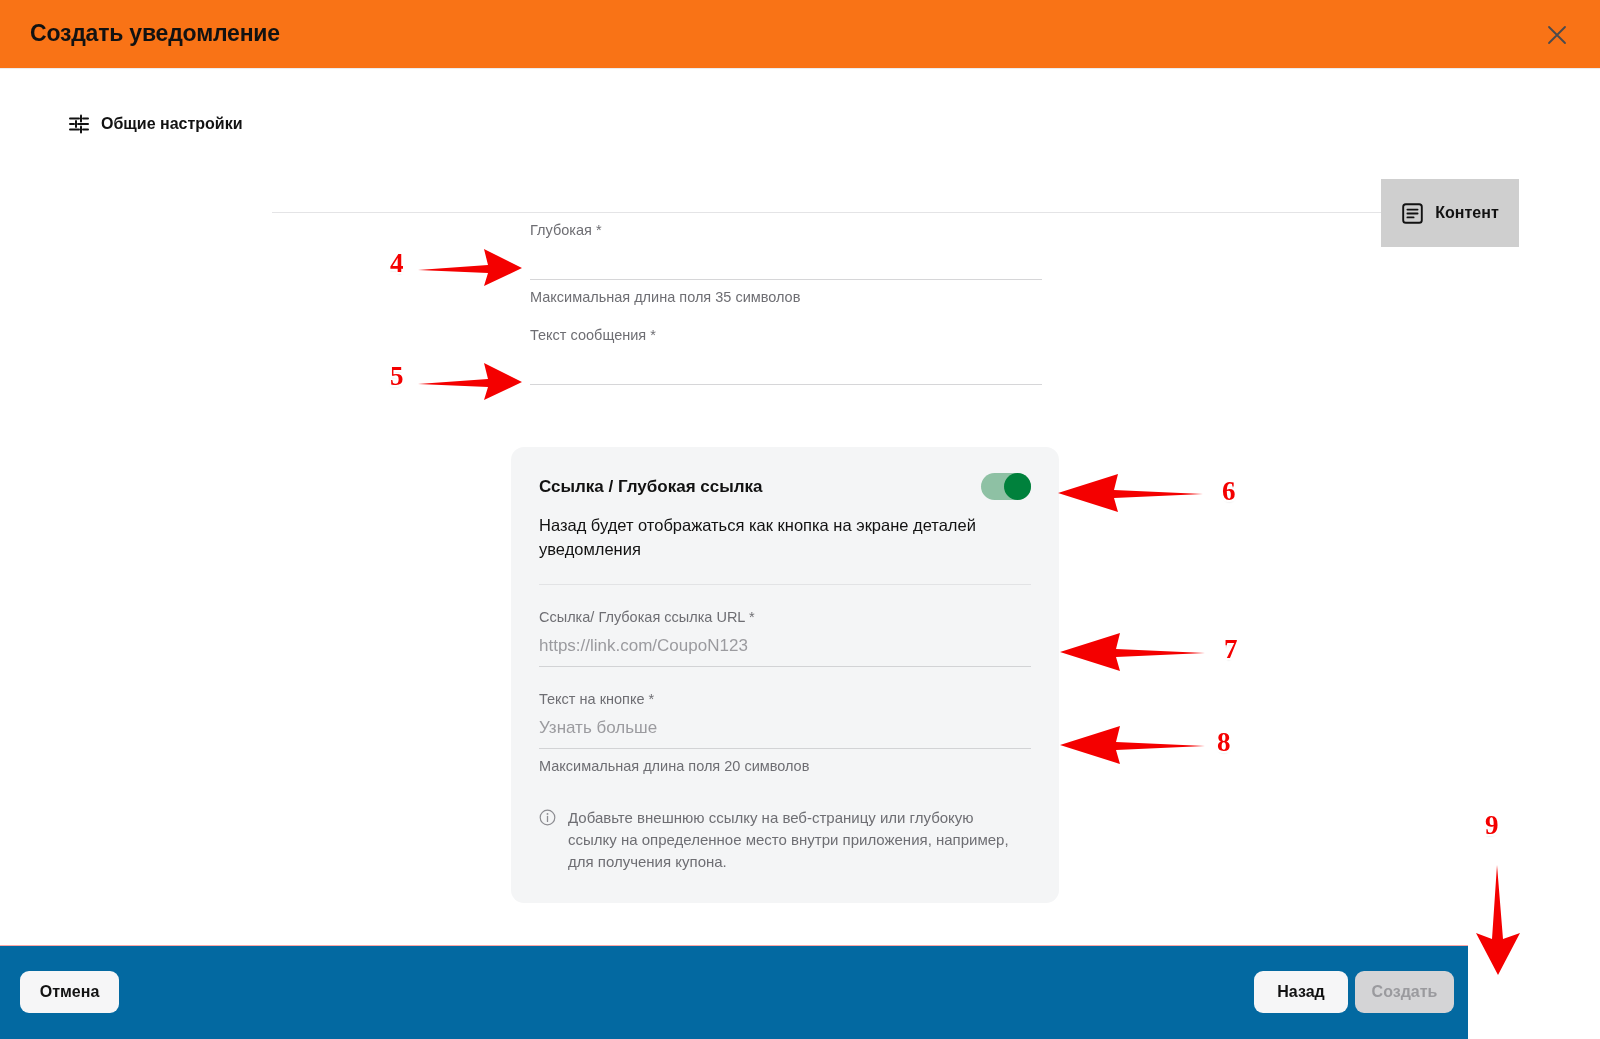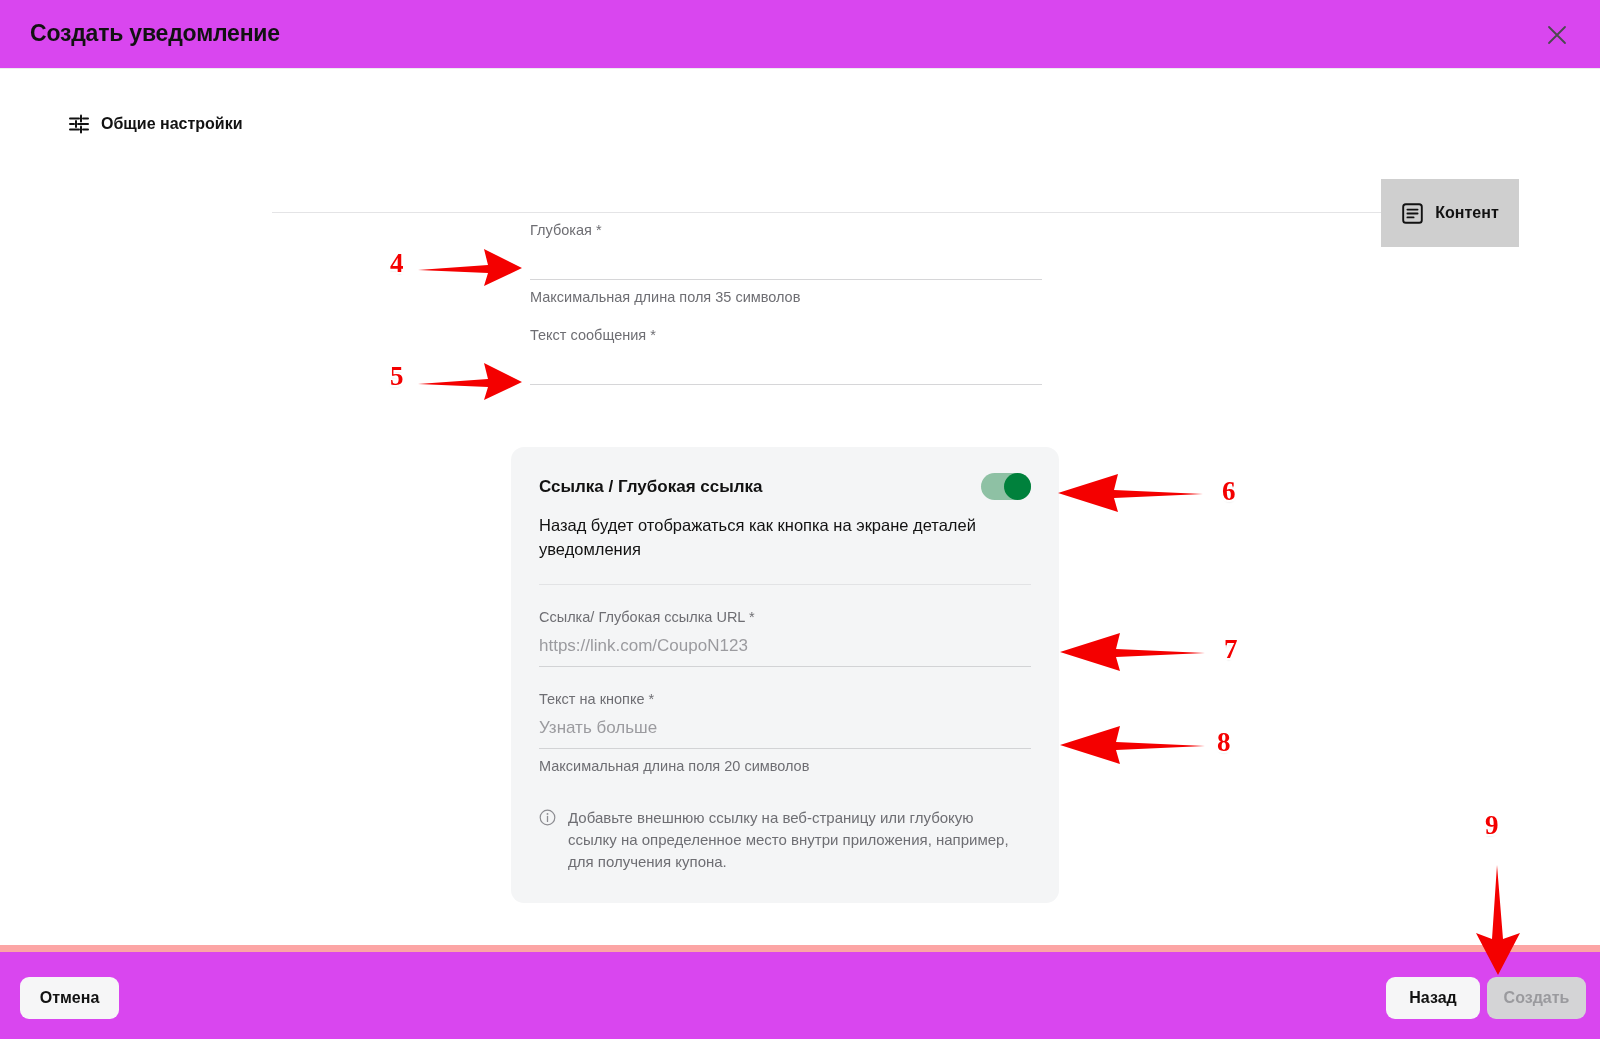--- a/index.html
+++ b/index.html
@@ -18,21 +18,21 @@
     height: 1039px;
     background: #ffffff;
   }
 
   
   .header {
     position: absolute;
     left: 0; top: 0;
     width: 1600px; height: 69px;
     border-bottom: 1px solid #ececee;
-    background: #d946ef;
+    background: #f97316;
   }
   .header-title {
     position: absolute;
     left: 30px; top: 20px;
     font-size: 23px;
     font-weight: bold;
     color: #121212;
     letter-spacing: -0.2px;
   }
   .close-btn {
@@ -182,23 +182,23 @@
     color: #6e6e73;
     line-height: 1.48;
     max-width: 450px;
   }
   .info-icon { flex: none; margin-top: 2px; }
 
   
   .footer {
     position: absolute;
     left: 0; bottom: 0;
-    width: 1600px; height: 94px;
-    border-top: 7px solid #fca5a5;
-    background: #d946ef;
+    width: 1468px; height: 94px;
+    border-top: 1px solid #fca5a5;
+    background: #0369a1;
   }
   .btn {
     position: absolute;
     height: 42px;
     border-radius: 9px;
     border: none;
     font-family: "Liberation Sans", sans-serif;
     font-size: 16px;
     font-weight: bold;
     cursor: pointer;

